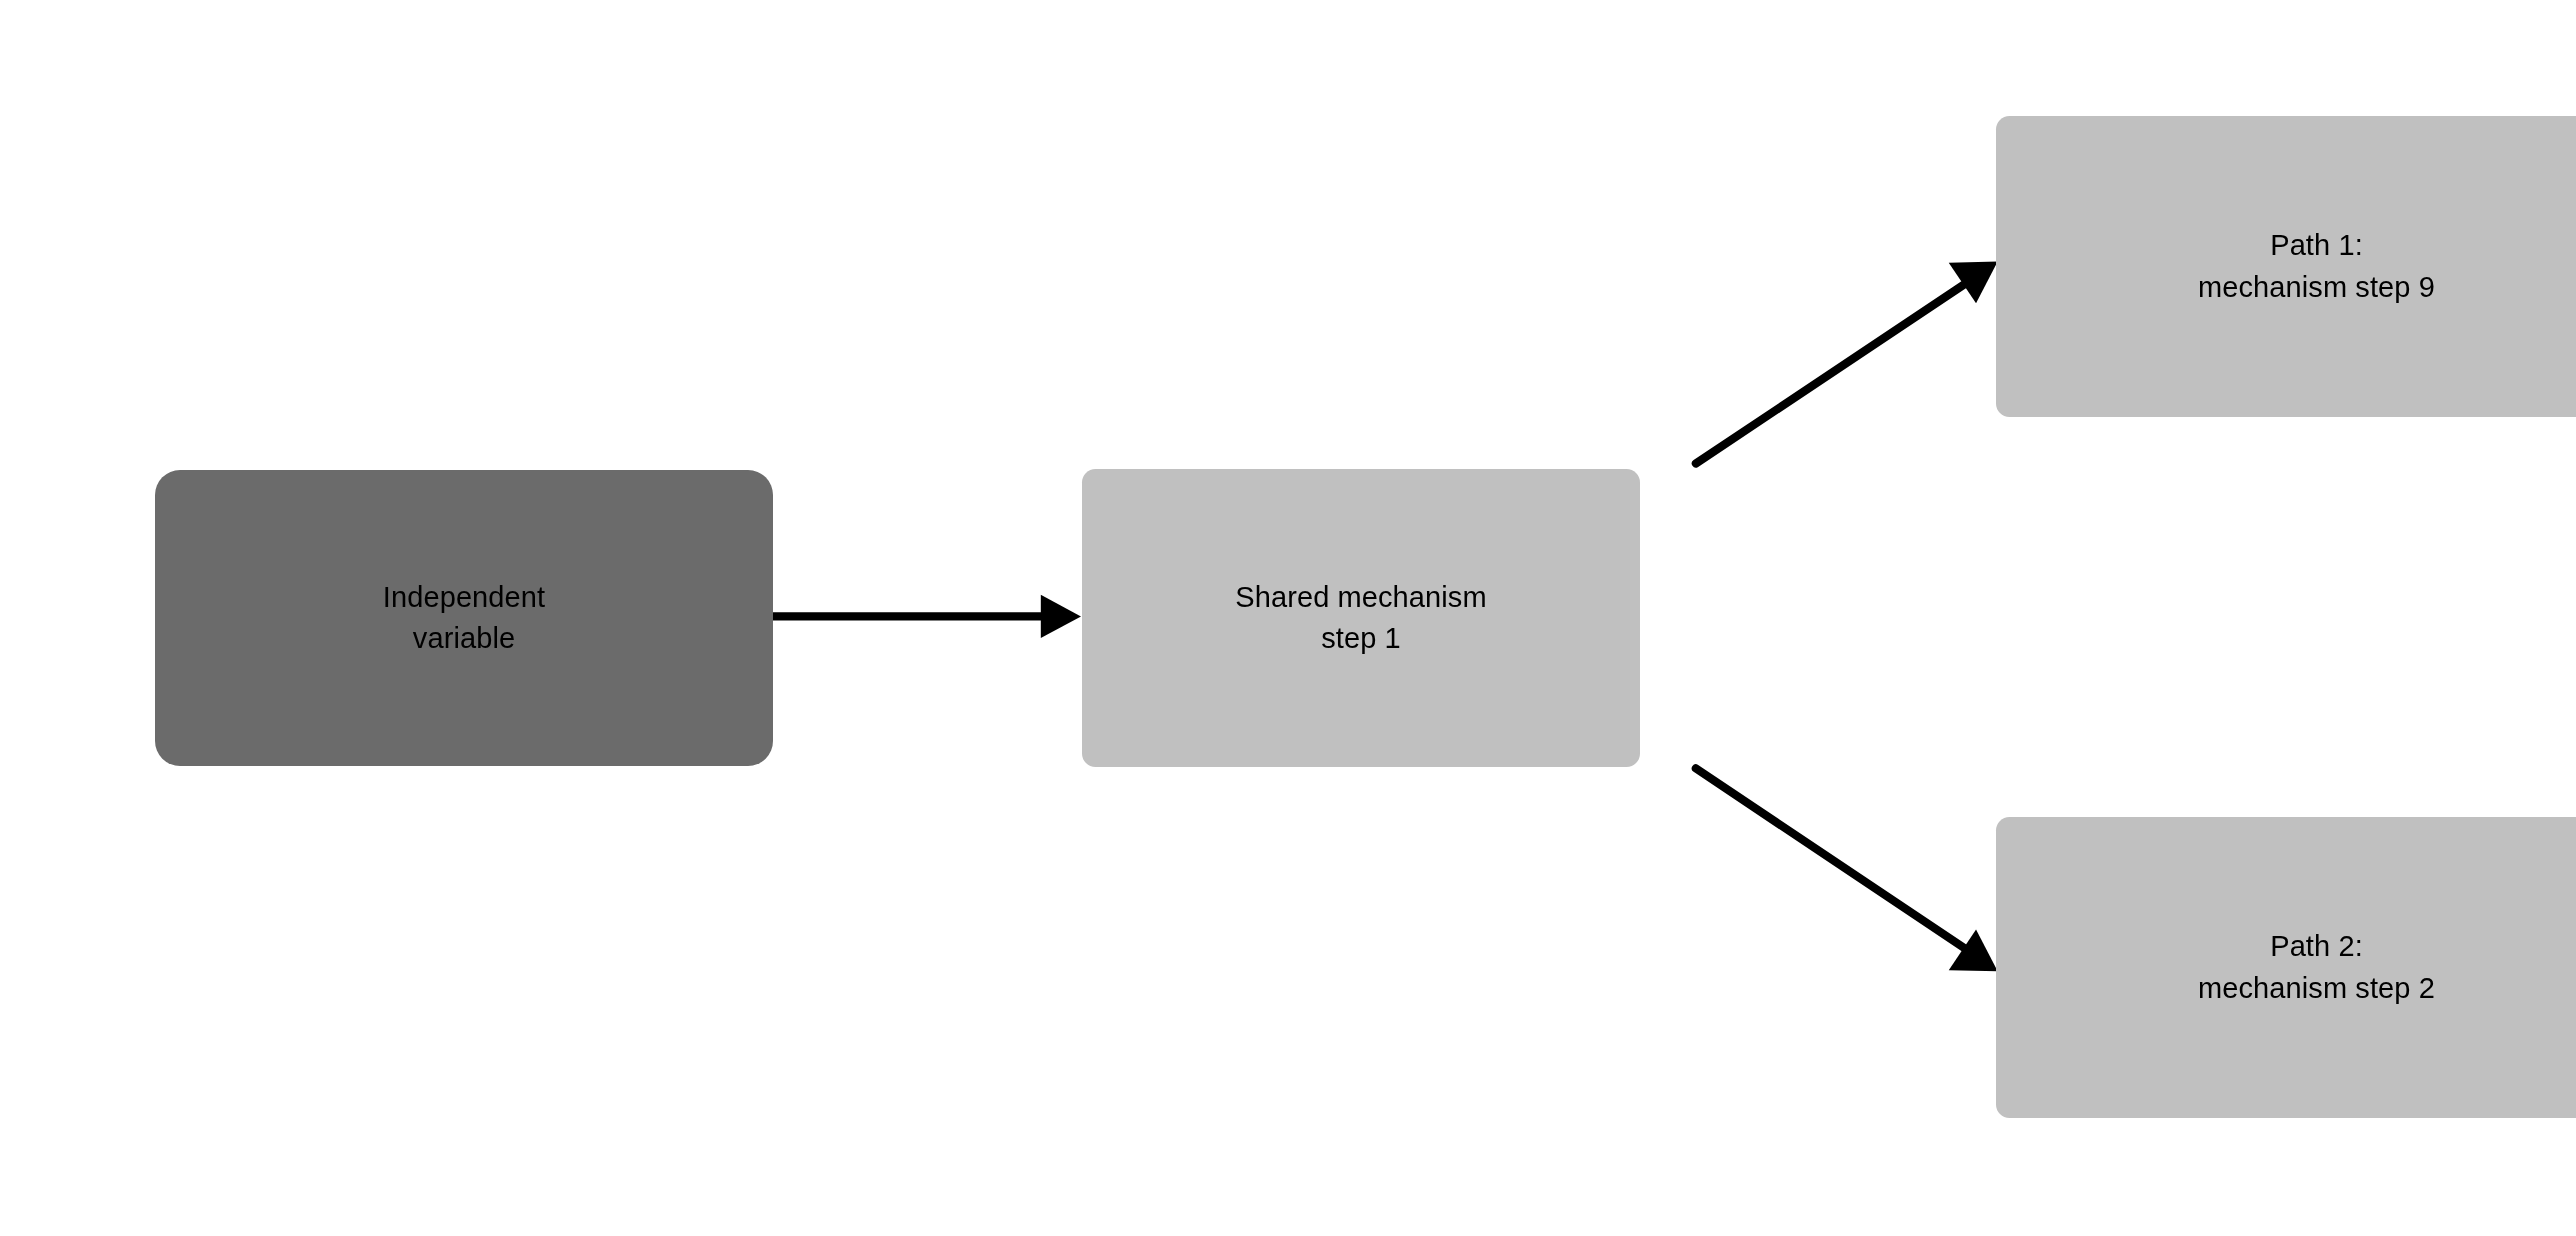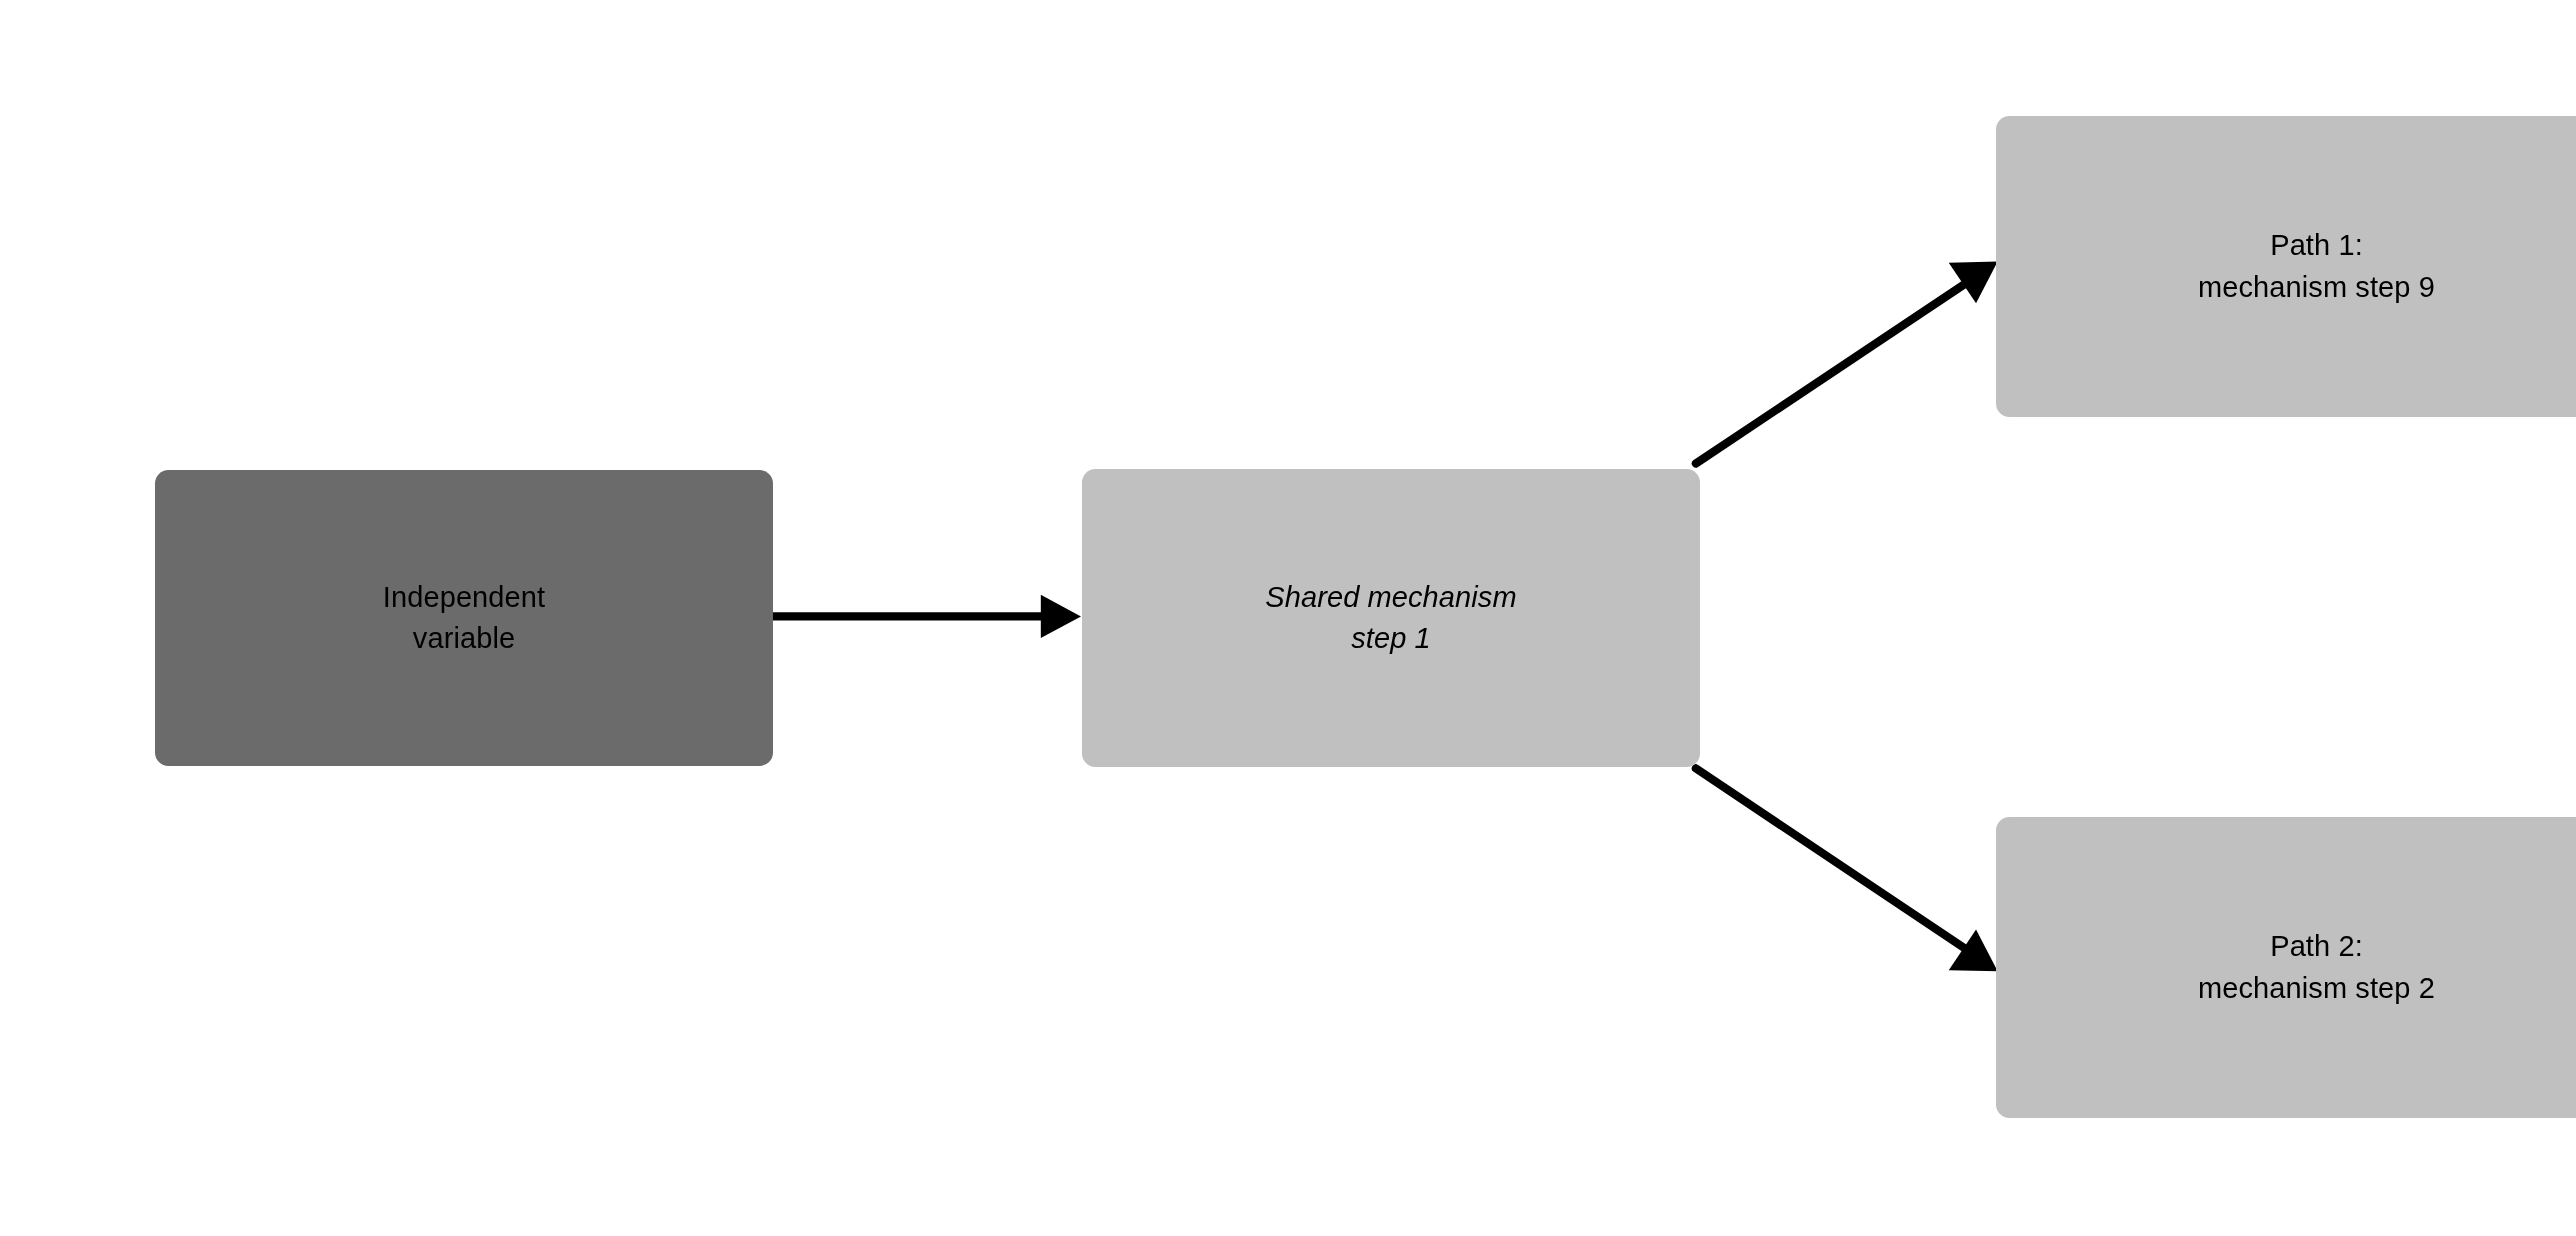--- a/index.html
+++ b/index.html
@@ -41,22 +41,22 @@
     line-height: 1.42;
     letter-spacing: 0.1px;
     font-weight: 400;
     white-space: pre-line;
     padding: 0 12.4px;
   }
   .node-dark  { background: #6b6b6b; }
   .node-light { background: #c0c0c0; }
 
   
-  #node-independent { left: 155px;  top: 470px;  width: 618px; height: 296px; }
-  #node-shared      { left: 1082px; top: 469px;  width: 618px; height: 298px; font-style: italic; }
+  #node-independent { left: 155px;  top: 470px;  width: 618px; height: 296px; border-radius: 25px; }
+  #node-shared      { left: 1082px; top: 469px;  width: 558px; height: 298px; }
   #node-path1       { left: 1996px; top: 116px;  width: 641px; height: 301px; }
   #node-path2       { left: 1996px; top: 817px; width: 641px; height: 301px; }
 
   .edge-line { stroke: #000000; stroke-width: 16; stroke-linecap: round; fill: none; }
   .edge-head { fill: #000000; stroke: none; }
 </style>
 </head>
 <body>
 
 <div id="canvas">

